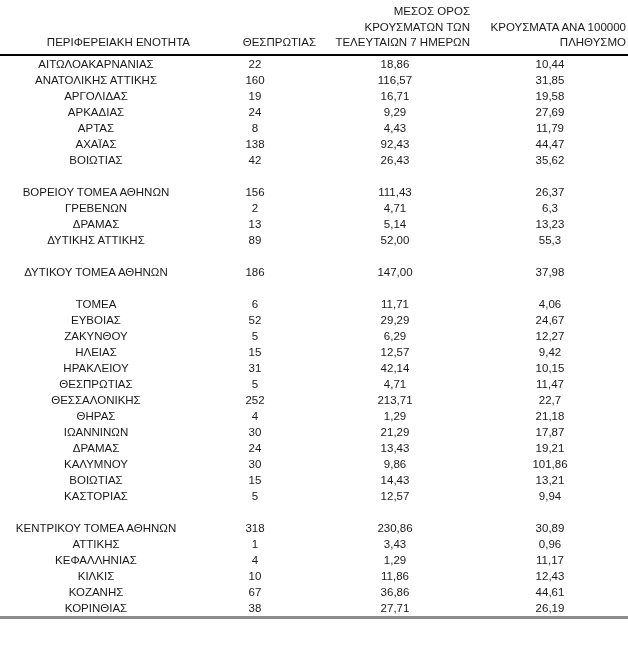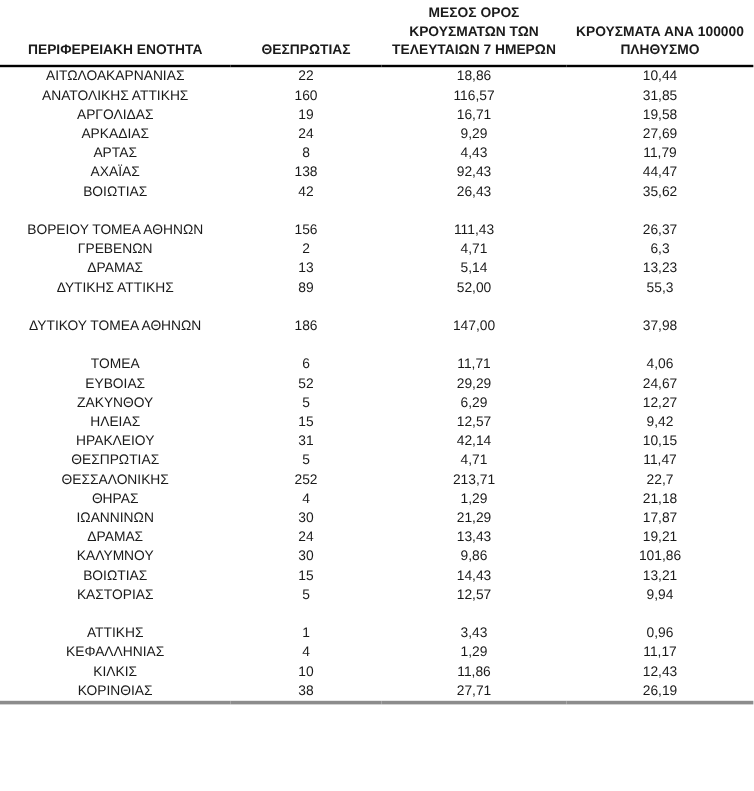--- a/index.html
+++ b/index.html
@@ -23,23 +23,23 @@
     table-layout: fixed;
     font-size: 11.5px;
     border-bottom: 3px solid var(--bottom-rule, #8c8c8c);
   }
   col.c-region  { width: 192px; }
   col.c-cases   { width: 126px; }
   col.c-avg     { width: 154px; }
   col.c-per100k { width: 156px; }
 
   thead th {
-    font-weight: bold;
+    font-weight: normal;
     vertical-align: bottom;
-    text-align: center;
+    text-align: right;
     line-height: 15.5px;
     padding: 4px 2px 3px 2px;
     border-bottom: 2.5px solid var(--header-rule, #000000);
     white-space: pre-line;
   }
   tbody td {
     text-align: center;
     height: 16px;
     line-height: 16px;
     padding: 0 2px;
@@ -229,36 +229,48 @@
         <tr>
     <td>ΚΑΣΤΟΡΙΑΣ</td>
     <td>5</td>
     <td>12,57</td>
     <td>9,94</td>
   </tr>
         <tr class="spacer-row">
           <td colspan="4"></td>
         </tr>
         <tr>
+    <td>ΚΕΝΤΡΙΚΟΥ ΤΟΜΕΑ ΑΘΗΝΩΝ</td>
+    <td>318</td>
+    <td>230,86</td>
+    <td>30,89</td>
+  </tr>
+        <tr>
     <td>ΑΤΤΙΚΗΣ</td>
     <td>1</td>
     <td>3,43</td>
     <td>0,96</td>
   </tr>
         <tr>
     <td>ΚΕΦΑΛΛΗΝΙΑΣ</td>
     <td>4</td>
     <td>1,29</td>
     <td>11,17</td>
   </tr>
         <tr>
     <td>ΚΙΛΚΙΣ</td>
     <td>10</td>
     <td>11,86</td>
     <td>12,43</td>
+  </tr>
+        <tr>
+    <td>ΚΟΖΑΝΗΣ</td>
+    <td>67</td>
+    <td>36,86</td>
+    <td>44,61</td>
   </tr>
         <tr>
     <td>ΚΟΡΙΝΘΙΑΣ</td>
     <td>38</td>
     <td>27,71</td>
     <td>26,19</td>
   </tr>
       </tbody>
   </table>
 </div>

